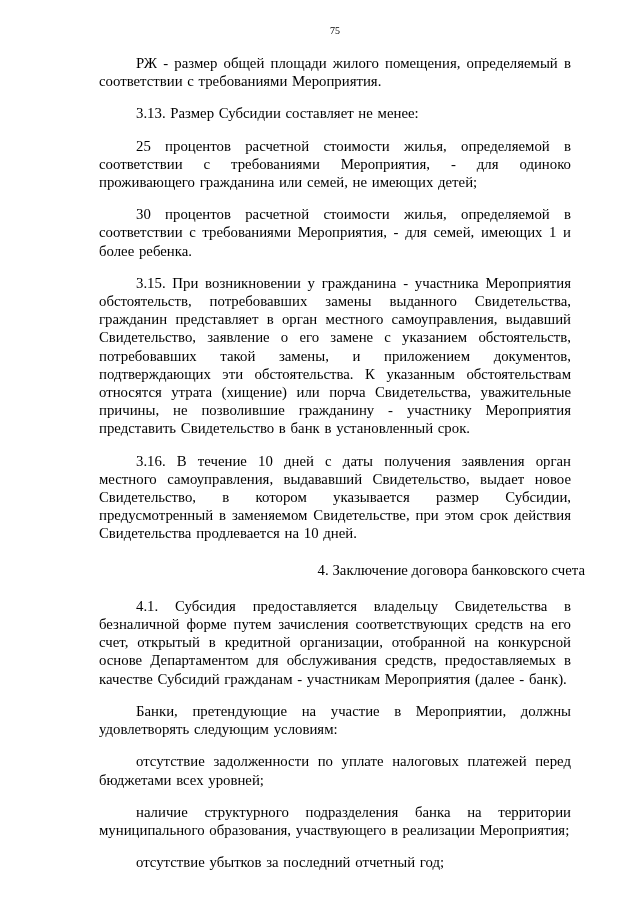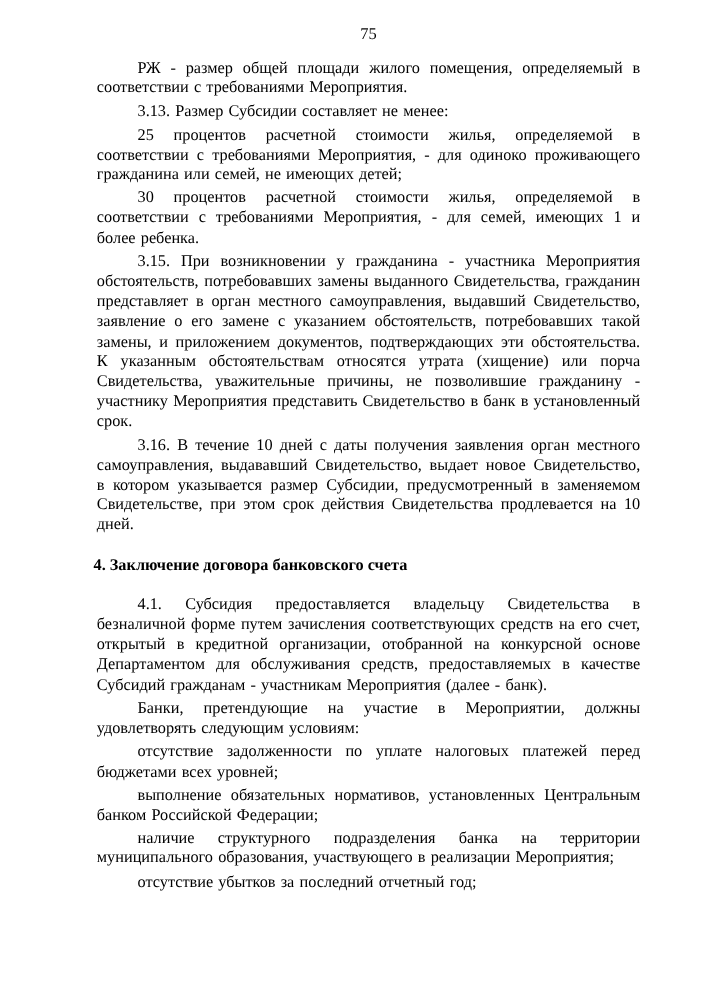--- a/index.html
+++ b/index.html
@@ -16,54 +16,53 @@
   }
   .page {
     box-sizing: border-box;
     width: 640px;
     height: 905px;
     padding: 22px 55px 20px 85px;
     background: #ffffff;
   }
   .page-number {
     text-align: center;
-    font-size: 15px;
+    font-size: 10px;
     line-height: 18px;
     margin-bottom: 13px;
   }
   .content p {
-    margin: 3px;
+    margin: 14px;
     font-size: 14.8px;
     line-height: 18.2px;
     text-align: justify;
     text-indent: 37px;
     word-spacing: 1px;
   }
   .content h2 {
     font-size: 14.8px;
     line-height: 18.2px;
-    font-weight: bold;
-    text-align: left;
+    font-weight: normal;
+    text-align: right;
     text-indent: 0;
     margin: 18px 0 18px 0;
   }
 </style>
 </head>
 <body>
 
 <div class="page">
   <div class="page-number">75</div>
   <div class="content" id="content">
       <p>РЖ - размер общей площади жилого помещения, определяемый в соответствии с требованиями Мероприятия.</p>
       <p>3.13. Размер Субсидии составляет не менее:</p>
       <p>25 процентов расчетной стоимости жилья, определяемой в соответствии с требованиями Мероприятия, - для одиноко проживающего гражданина или семей, не имеющих детей;</p>
       <p>30 процентов расчетной стоимости жилья, определяемой в соответствии с требованиями Мероприятия, - для семей, имеющих 1 и более ребенка.</p>
       <p>3.15. При возникновении у гражданина - участника Мероприятия обстоятельств, потребовавших замены выданного Свидетельства, гражданин представляет в орган местного самоуправления, выдавший Свидетельство, заявление о его замене с указанием обстоятельств, потребовавших такой замены, и приложением документов, подтверждающих эти обстоятельства. К указанным обстоятельствам относятся утрата (хищение) или порча Свидетельства, уважительные причины, не позволившие гражданину - участнику Мероприятия представить Свидетельство в банк в установленный срок.</p>
       <p>3.16. В течение 10 дней с даты получения заявления орган местного самоуправления, выдававший Свидетельство, выдает новое Свидетельство, в котором указывается размер Субсидии, предусмотренный в заменяемом Свидетельстве, при этом срок действия Свидетельства продлевается на 10 дней.</p>
       <h2>4. Заключение договора банковского счета</h2>
       <p>4.1. Субсидия предоставляется владельцу Свидетельства в безналичной форме путем зачисления соответствующих средств на его счет, открытый в кредитной организации, отобранной на конкурсной основе Департаментом для обслуживания средств, предоставляемых в качестве Субсидий гражданам - участникам Мероприятия (далее - банк).</p>
       <p>Банки, претендующие на участие в Мероприятии, должны удовлетворять следующим условиям:</p>
       <p>отсутствие задолженности по уплате налоговых платежей перед бюджетами всех уровней;</p>
-      <p>выполнение обязательных нормативов, установленных Центральным банком Российской Федерации;</p>
       <p>наличие структурного подразделения банка на территории муниципального образования, участвующего в реализации Мероприятия;</p>
       <p>отсутствие убытков за последний отчетный год;</p>
     </div>
 </div>
 
 </body></html>

